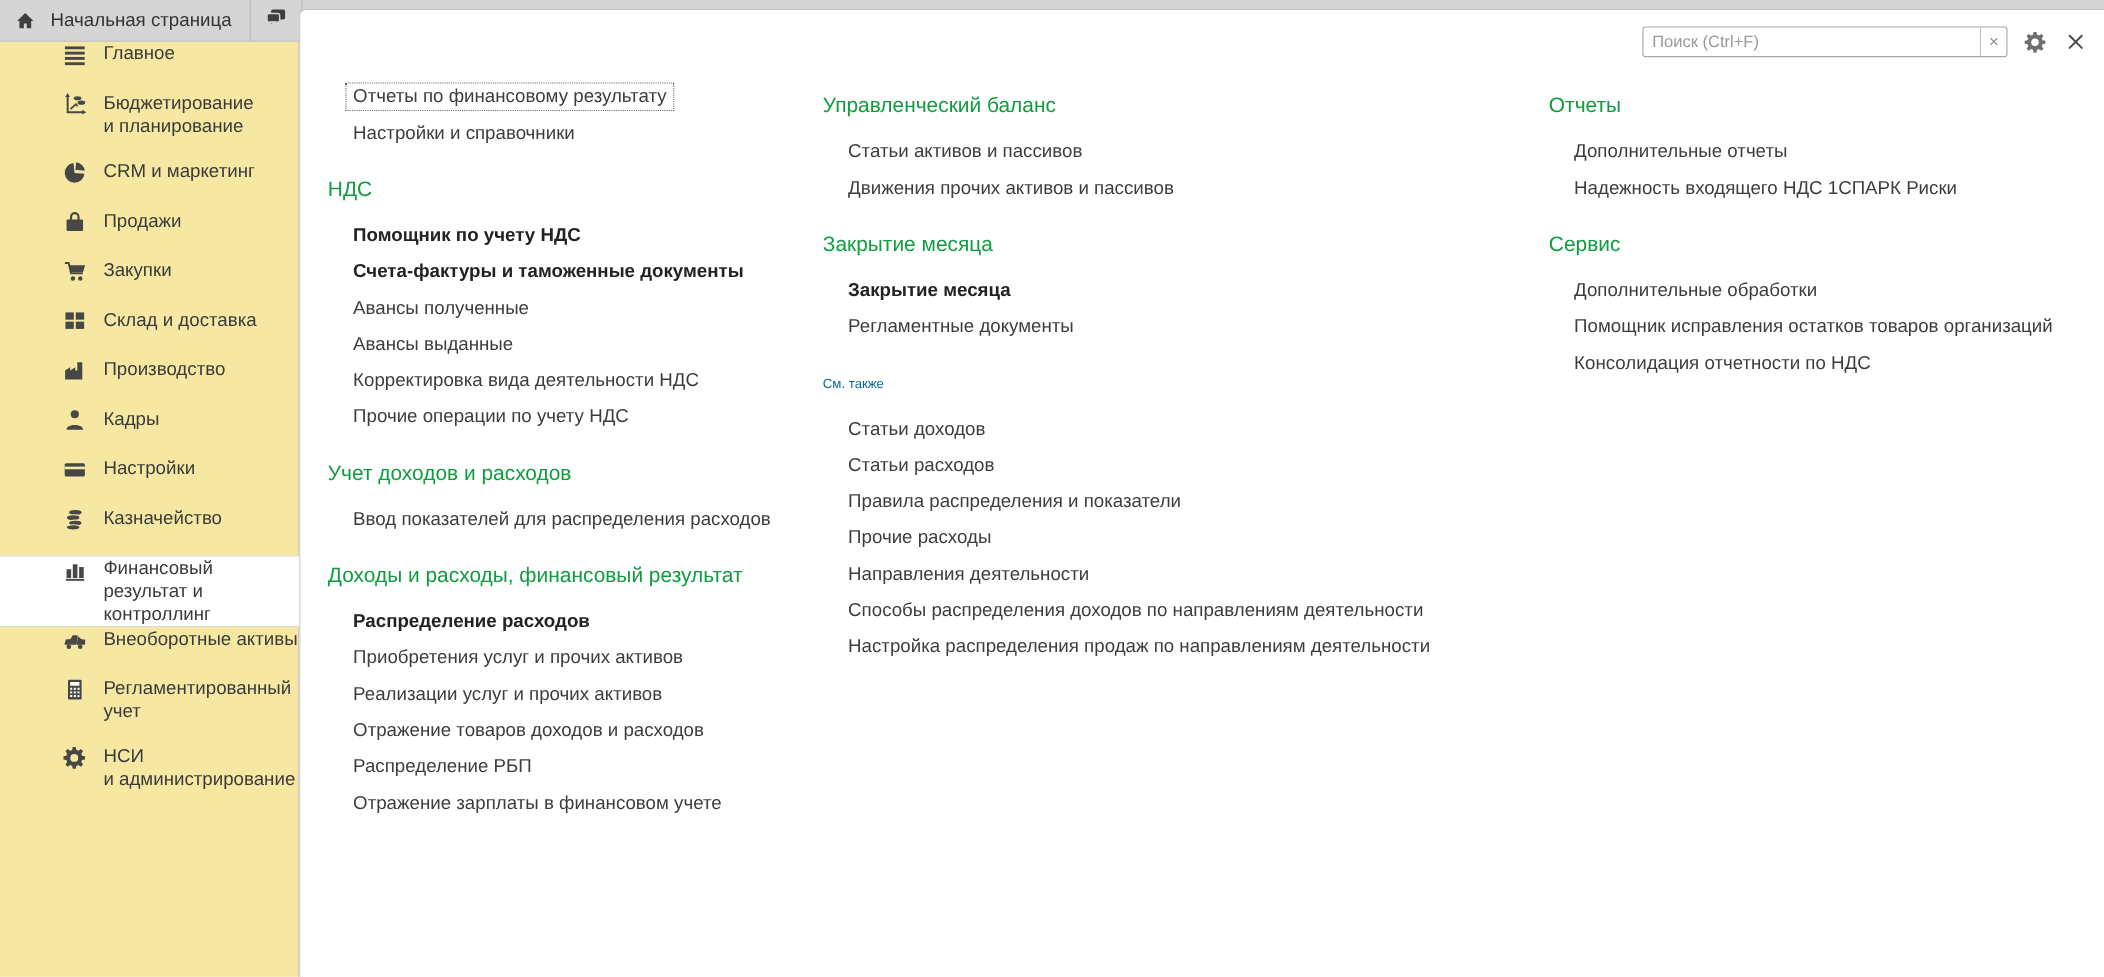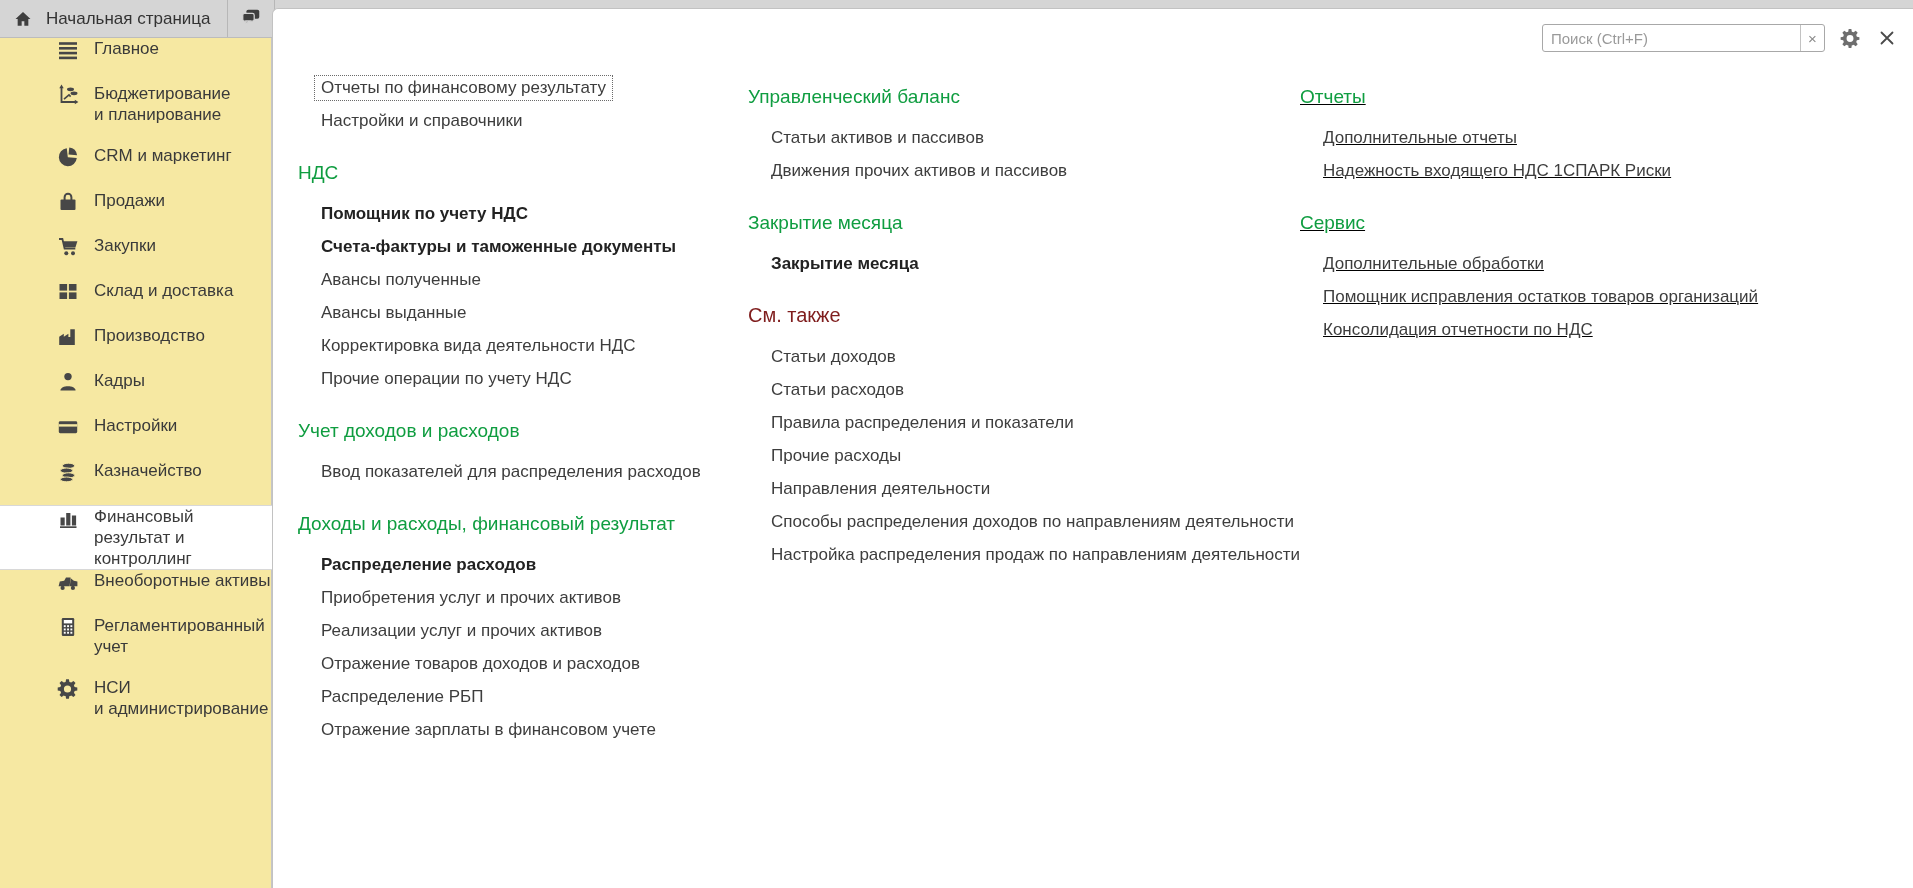--- a/index.html
+++ b/index.html
@@ -17,40 +17,40 @@
   .sb-item{display:flex;align-items:flex-start;min-height:45px;cursor:pointer;padding-left:36px;}
   .sb-item.twoline{min-height:62px;}
   .sb-icon{width:24px;height:24px;margin-left:20px;flex:none;}
   .sb-icon svg{width:24px;height:24px;display:block;}
   .sb-label{margin-left:14px;font-size:17px;line-height:21px;color:#3a3a3a;}
   .sb-item.selected{background:#fff;margin-right:-1px;border-top:1px solid #d8d8d8;border-bottom:1px solid #d8d8d8;}
   
   .panel{position:absolute;left:272px;top:8px;right:0;bottom:0;background:#fff;z-index:3;
     border-top:1px solid #c2c2c2;border-left:1px solid #c2c2c2;border-radius:6px 0 0 0;box-sizing:border-box;}
   .controls{position:absolute;top:15px;right:14px;display:flex;align-items:center;gap:13px;}
-  .searchwrap{display:flex;align-items:stretch;width:283px;height:28px;border:1px solid #a8a8a8;
+  .searchwrap{display:flex;align-items:stretch;width:332px;height:28px;border:1px solid #a8a8a8;
     border-radius:3px;background:#fff;box-sizing:border-box;}
   .searchwrap input{flex:1;border:none;outline:none;padding:0 8px;font-size:15px;color:#444;
     font-family:inherit;min-width:0;background:transparent;}
   .searchwrap input::placeholder{color:#9a9a9a;}
   .clearbtn{width:24px;border:none;border-left:1px solid #c2c2c2;background:transparent;color:#8a8a8a;
     font-size:15px;cursor:pointer;padding:0;line-height:1;}
   .iconbtn{width:24px;height:24px;display:flex;align-items:center;justify-content:center;cursor:pointer;}
   .iconbtn svg{display:block;}
   
   .col{position:absolute;}
   .c1{left:25px;top:62px;width:460px;}
   .c2{left:475px;top:71px;width:570px;}
-  .c3{left:1027px;top:71px;width:470px;text-decoration:underline;}
+  .c3{left:1135px;top:71px;width:470px;}
   .mi{height:33px;display:flex;align-items:center;font-size:17px;color:#3d3d3d;padding-left:23px;
     cursor:pointer;white-space:nowrap;}
   .mi.bold{font-weight:bold;color:#222;}
   .hdr{height:33px;display:flex;align-items:center;font-size:19px;color:var(--green,#0f9d40);
     margin:19px 0 8px 0;white-space:nowrap;}
-  .hdr.plain{color:#7f1d1d;font-size:20px;}
+  .hdr.plain{color:#0369a1;font-size:12px;}
   .col > .hdr:first-child{margin-top:0;}
   .focusbox{border:1px dotted #6b6b6b;padding:2px 6px;margin-left:-7px;}
 </style>
 </head>
 <body>
 
 <div class="topbar">
   <div class="tab">
     <span class="ticon">
       <svg width="20" height="20" viewBox="0 0 24 24">
@@ -274,20 +274,21 @@
       <div class="mi">Отражение товаров доходов и расходов</div>
       <div class="mi">Распределение РБП</div>
       <div class="mi">Отражение зарплаты в финансовом учете</div>
     </div>
   <div class="col c2">
       <div class="hdr">Управленческий баланс</div>
       <div class="mi">Статьи активов и пассивов</div>
       <div class="mi">Движения прочих активов и пассивов</div>
       <div class="hdr">Закрытие месяца</div>
       <div class="mi bold">Закрытие месяца</div>
+      <div class="mi">Регламентные документы</div>
       <div class="hdr plain">См. также</div>
       <div class="mi">Статьи доходов</div>
       <div class="mi">Статьи расходов</div>
       <div class="mi">Правила распределения и показатели</div>
       <div class="mi">Прочие расходы</div>
       <div class="mi">Направления деятельности</div>
       <div class="mi">Способы распределения доходов по направлениям деятельности</div>
       <div class="mi">Настройка распределения продаж по направлениям деятельности</div>
     </div>
   <div class="col c3">

